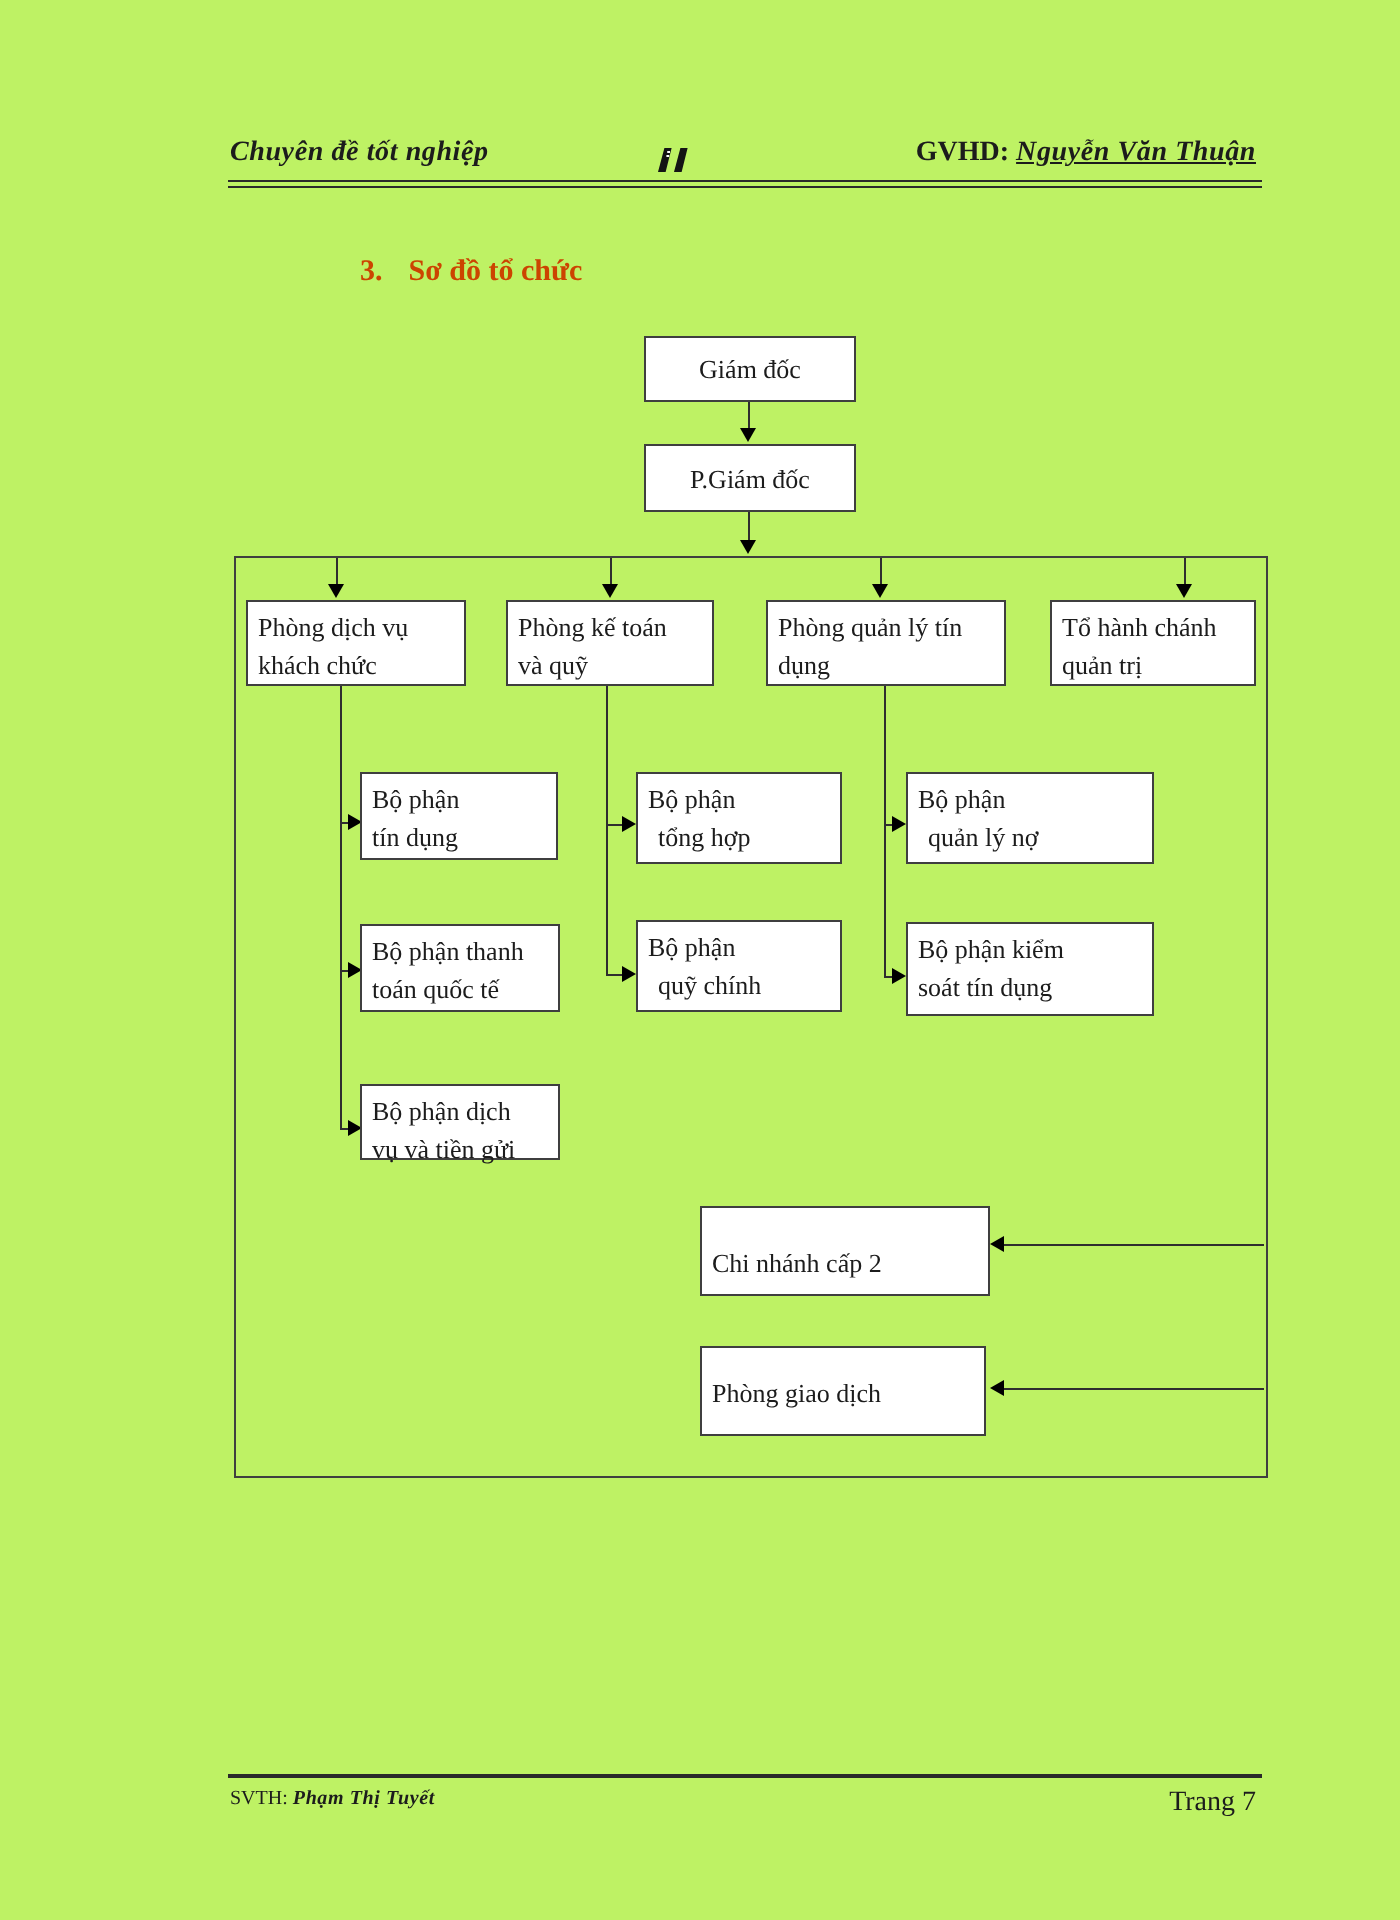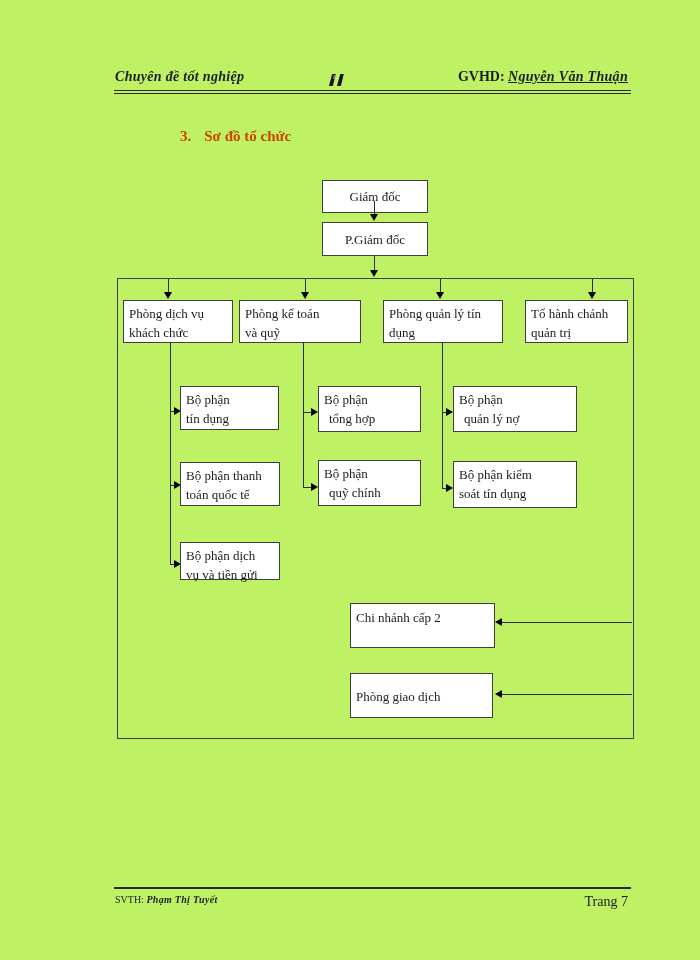--- a/index.html
+++ b/index.html
@@ -53,21 +53,21 @@
   <div class="hdr-right">
     <span class="lbl">GVHD:</span>
     <span class="name">Nguyễn Văn Thuận</span>
   </div>
   <div class="hdr-rule"></div>
 
   <div class="sec-title">
     <span class="num" style="display:inline">3.</span><span style="display:inline">Sơ đồ tổ chức</span>
   </div>
 
-  <div class="box cbox" style="left:322px;top:168px;width:106px;height:33px;margin-top:12px;">Giám đốc</div>
+  <div class="box cbox" style="left:322px;top:168px;width:106px;height:33px;">Giám đốc</div>
   <div class="vline" style="left:374px;top:201px;height:14px;"></div>
   <div class="arr down" style="left:370px;top:214px;"></div>
   <div class="box cbox" style="left:322px;top:222px;width:106px;height:34px;">P.Giám đốc</div>
   <div class="vline" style="left:374px;top:256px;height:15px;"></div>
   <div class="arr down" style="left:370px;top:270px;"></div>
 
   <div class="outer"></div>
 
   <div class="vline" style="left:168px;top:279px;height:14px;"></div>
   <div class="arr down" style="left:164px;top:292px;"></div>
@@ -75,21 +75,21 @@
   <div class="arr down" style="left:301px;top:292px;"></div>
   <div class="vline" style="left:440px;top:279px;height:14px;"></div>
   <div class="arr down" style="left:436px;top:292px;"></div>
   <div class="vline" style="left:592px;top:279px;height:14px;"></div>
   <div class="arr down" style="left:588px;top:292px;"></div>
 
   <div class="box" style="left:123px;top:300px;width:110px;height:43px;">
     <span>Phòng dịch vụ</span>
     <span>khách chức</span>
   </div>
-  <div class="box" style="left:239px;top:300px;width:122px;height:43px;">
+  <div class="box" style="left:253px;top:300px;width:104px;height:43px;">
     <span>Phòng kế toán</span>
     <span>và quỹ</span>
   </div>
   <div class="box" style="left:525px;top:300px;width:103px;height:43px;">
     <span>Tổ hành chánh</span>
     <span>quản trị</span>
   </div>
   <div class="box" style="left:383px;top:300px;width:120px;height:43px;">
     <span>Phòng quản lý tín</span>
     <span>dụng</span>
@@ -137,21 +137,21 @@
     <span>Bộ phận</span>
     <span class="ind">quản lý nợ</span>
   </div>
   <div class="hline" style="left:442px;top:488px;width:5px;"></div>
   <div class="arr rightw" style="left:446px;top:484px;"></div>
   <div class="box" style="left:453px;top:461px;width:124px;height:47px;">
     <span>Bộ phận kiểm</span>
     <span>soát tín dụng</span>
   </div>
 
-  <div class="box" style="left:350px;top:603px;width:145px;height:45px;padding-top:4px;">
+  <div class="box" style="left:350px;top:603px;width:145px;height:45px;padding-top:18px;">
     <span>Chi nhánh cấp 2</span>
   </div>
   <div class="hline" style="left:501px;top:622px;width:131px;"></div>
   <div class="arr leftw" style="left:495px;top:618px;"></div>
 
   <div class="box" style="left:350px;top:673px;width:143px;height:45px;padding-top:13px;">
     <span>Phòng giao dịch</span>
   </div>
   <div class="hline" style="left:501px;top:694px;width:131px;"></div>
   <div class="arr leftw" style="left:495px;top:690px;"></div>

